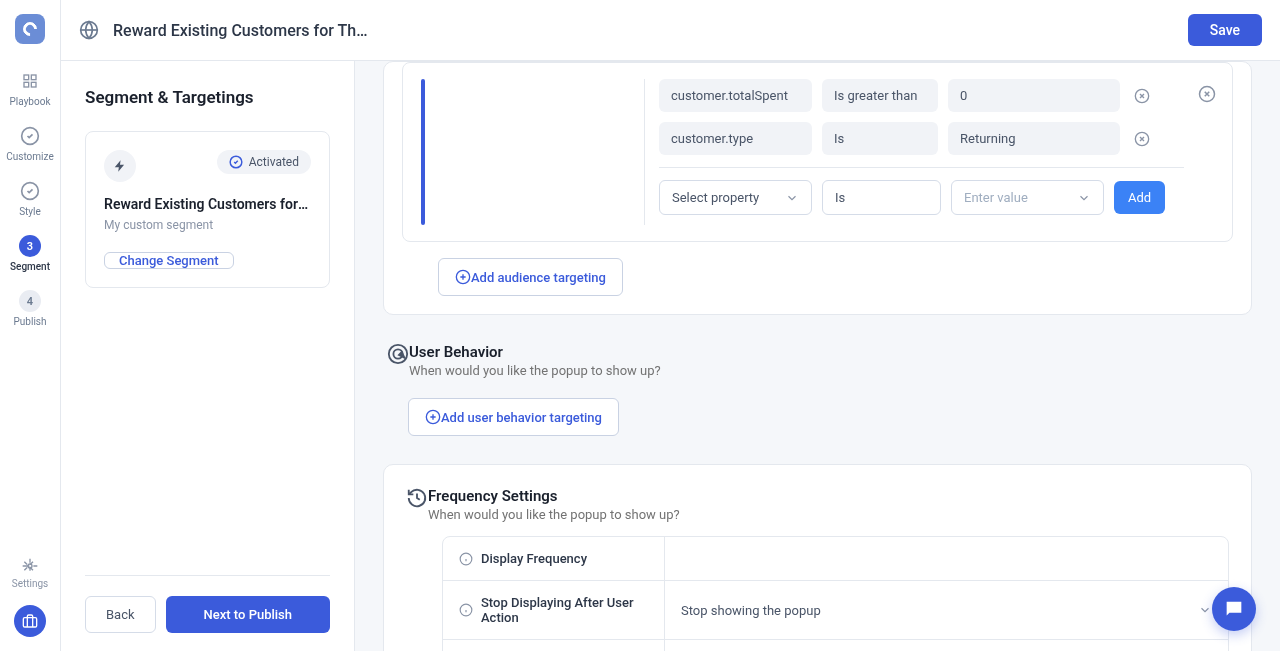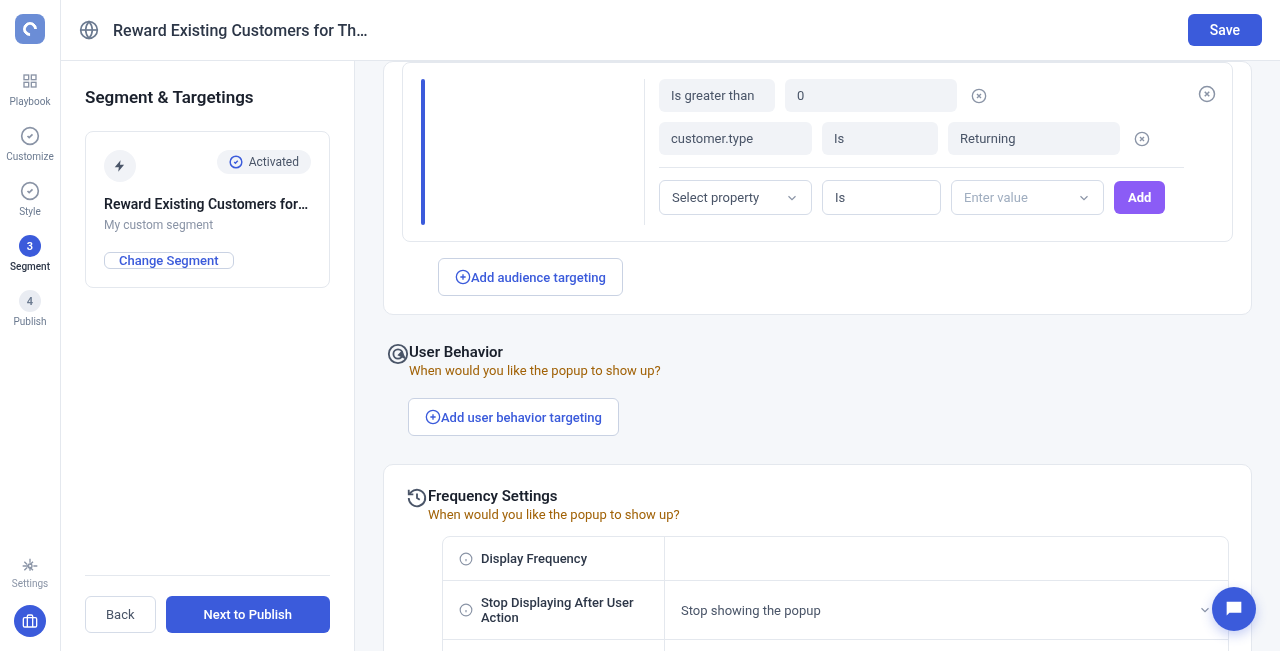--- a/index.html
+++ b/index.html
@@ -48,28 +48,28 @@
     .pill { background: #f1f3f7; border-radius: 6px; padding: 9px 12px; font-size: 13px; color: #4a5568; }
     .pill-prop { flex: 0 0 153px; }
     .pill-op { flex: 0 0 116px; }
     .pill-val { flex: 0 0 172px; }
     .pill-remove { color: #8a94a6; cursor: pointer; padding: 0 4px; display: flex; align-items: center; }
     .filter-hr { border: none; border-top: 1px solid #e4e8ee; margin: 12px 0; }
     .sel { border: 1px solid #d5dce8; border-radius: 6px; padding: 9px 12px; font-size: 13px; color: #4a5568; background: #fff; display: flex; align-items: center; justify-content: space-between; cursor: pointer; }
     .sel-prop { flex: 0 0 153px; }
     .sel-op { flex: 0 0 119px; }
     .sel-val { flex: 0 0 153px; color: #a0aec0; }
-    .add-btn { background: #8b5cf6; color: #fff; border: none; padding: 9px 14px; border-radius: 6px; font-size: 13px; font-weight: 700; cursor: pointer; }
+    .add-btn { background: #3b82f6; color: #fff; border: none; padding: 9px 14px; border-radius: 6px; font-size: 13px; font-weight: 400; cursor: pointer; }
     
     .outline-btn { border: 1px solid #c9d2e3; background: #fff; color: #3b5bdb; padding: 10px 16px; border-radius: 6px; font-size: 13px; font-weight: 500; cursor: pointer; display: inline-flex; align-items: center; gap: 0; }
     
     .section-head { display: flex; gap: 0; align-items: flex-start; margin-bottom: 14px; }
     .section-icon { width: 22px; height: 22px; color: #4a5568; flex-shrink: 0; }
     .section-title { font-size: 15px; font-weight: 600; color: #1a202c; margin-bottom: 2px; }
-    .section-sub { font-size: 13px; color: #a16207; }
+    .section-sub { font-size: 13px; color: #737373; }
     
     .freq-card { padding: 22px; }
     .freq-body { margin-left: 36px; border: 1px solid #e4e8ee; border-radius: 8px; overflow: hidden; }
     .freq-row { display: flex; border-bottom: 1px solid #e4e8ee; }
     .freq-row:last-child { border-bottom: none; }
     .freq-label { width: 222px; padding: 14px 16px; font-size: 13px; font-weight: 500; color: #2d3748; display: flex; align-items: center; gap: 8px; border-right: 1px solid #e4e8ee; }
     .freq-label svg { color: #8a94a6; flex-shrink: 0; }
     .freq-value { flex: 1; padding: 14px 16px; font-size: 13px; color: #4a5568; display: flex; align-items: center; justify-content: space-between; cursor: pointer; }
     .freq-opts { flex: 1; padding: 14px 16px; display: flex; align-items: center; gap: 22px; font-size: 13px; }
     
@@ -180,20 +180,21 @@
   </div>
 </div>
 
 <div class="main-area">
   <div class="card audience-outer">
     <div class="audience-group">
       <div class="filter-block-vert"></div>
       <div class="audience-left-spacer"></div>
       <div class="filter-rows">
         <div class="filter-row">
+          <div class="pill pill-prop">customer.totalSpent</div>
           <div class="pill pill-op">Is greater than</div>
           <div class="pill pill-val">0</div>
           <div class="pill-remove">
               <svg width="16" height="16" viewBox="0 0 24 24" fill="none" stroke="currentColor" stroke-width="2">
                 <circle cx="12" cy="12" r="10"></circle>
                 <path d="m15 9-6 6m0-6 6 6"></path>
               </svg>
             </div>
         </div>
         <div class="filter-row">

